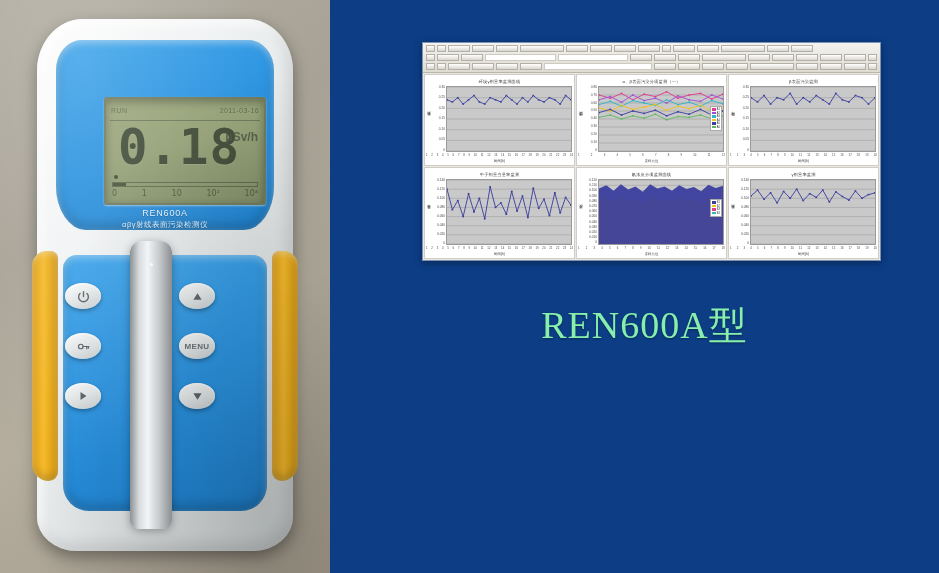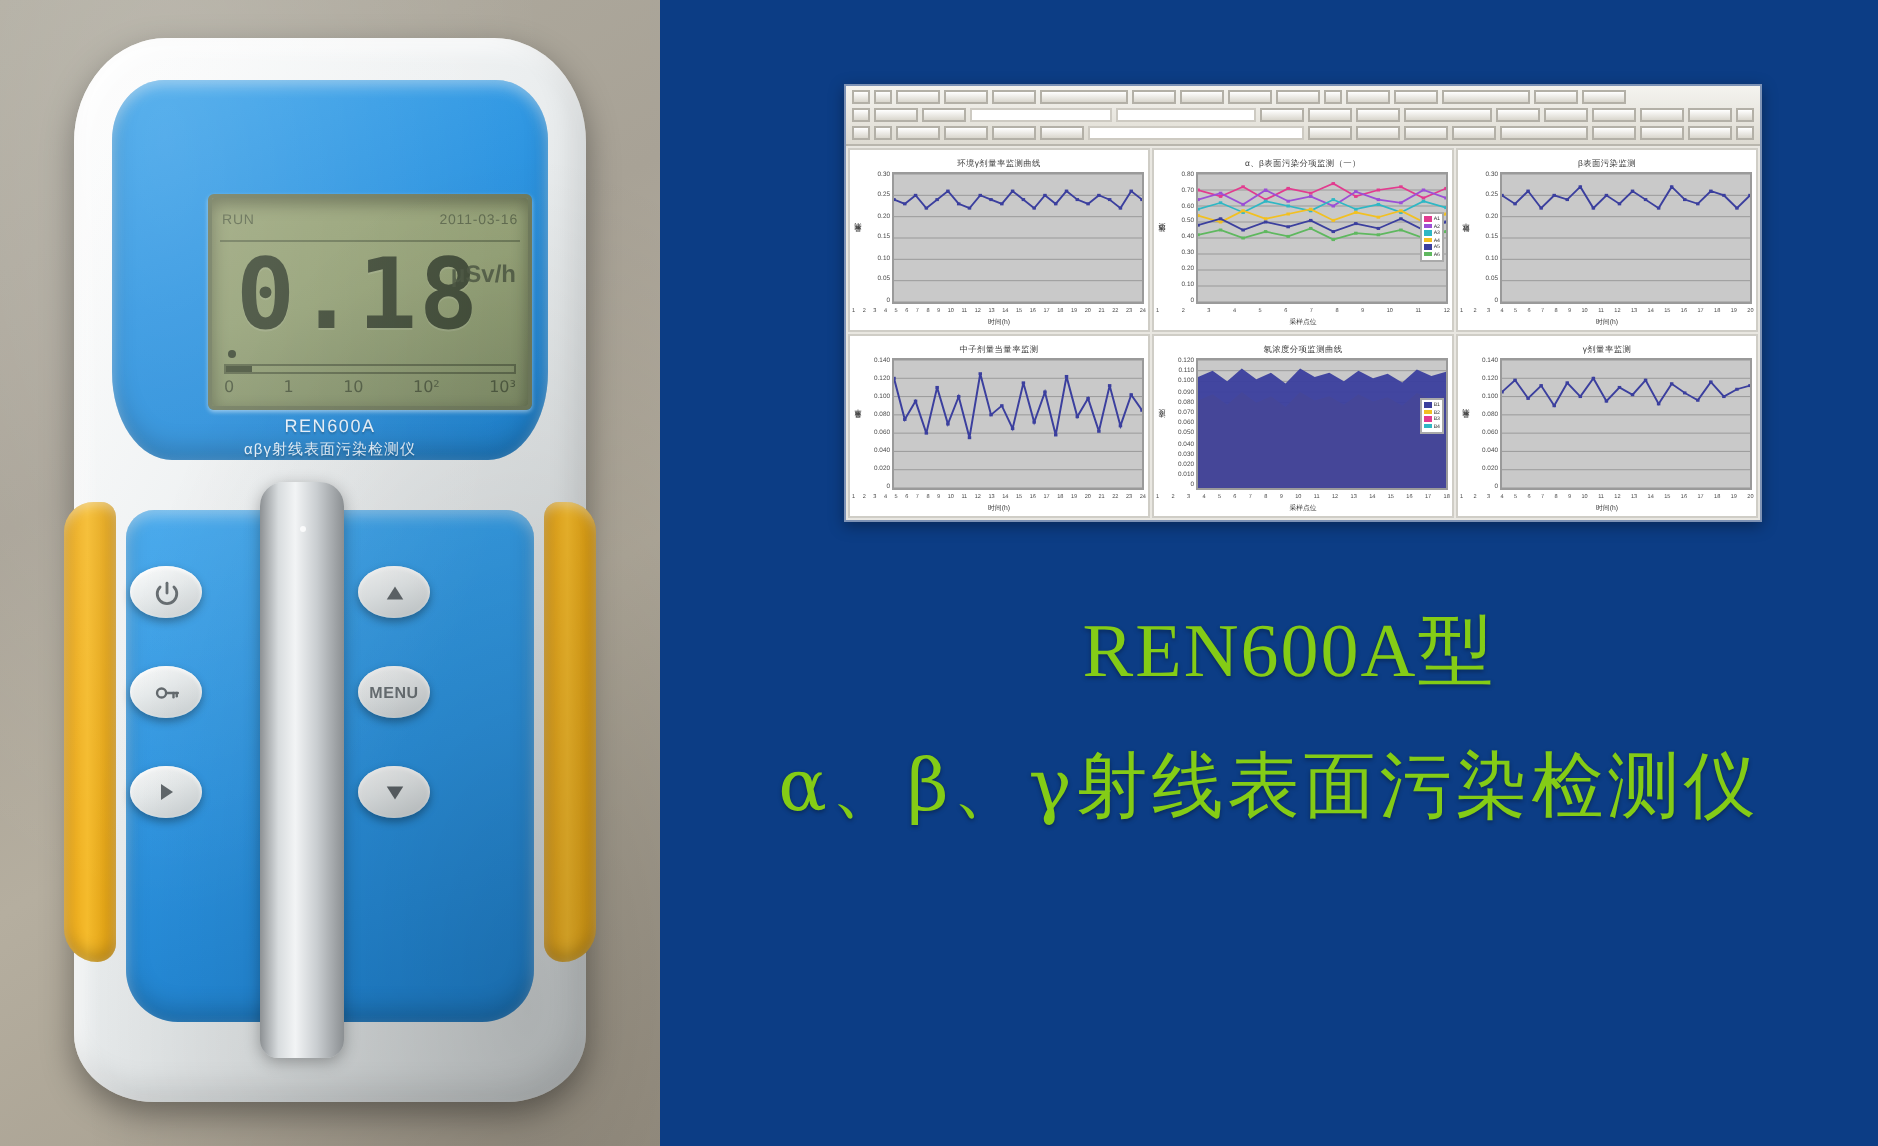--- a/index.html
+++ b/index.html
@@ -218,21 +218,21 @@
     display:flex; flex-direction:column; gap:.5px;
     font-size: 2.6px; color:#333;
   }
   .lg-row { display:flex; align-items:center; gap: 1px; line-height:3px; }
   .lg-sw { width: 4px; height: 2.6px; display:inline-block; }
 
   
   #title-block {
     position:absolute; left: 330px; top: 300px;
     width: 609px; height: 200px;
-    color: #84cc16;
+    color: #86efac;
   }
   .t-model {
     text-align:center;
     font-family:"Liberation Serif", serif;
     font-size: 38px; letter-spacing: 1px;
     padding-left: 20px;
     text-shadow: 0 1px 2px rgba(0,0,0,.35);
   }
   .t-desc {
     text-align:center;
@@ -905,16 +905,15 @@
             <span>19</span>
             <span>20</span>
           </div>
           <div class="p-xlab">时间(h)</div>
         </div>
       </div>
   </div>
 
   <div id="title-block">
     <div class="t-model">REN600A型</div>
-    <div class="t-desc">α、β、γ射线表面污染检测仪</div>
   </div>
 
 </div>
 
 </body></html>

